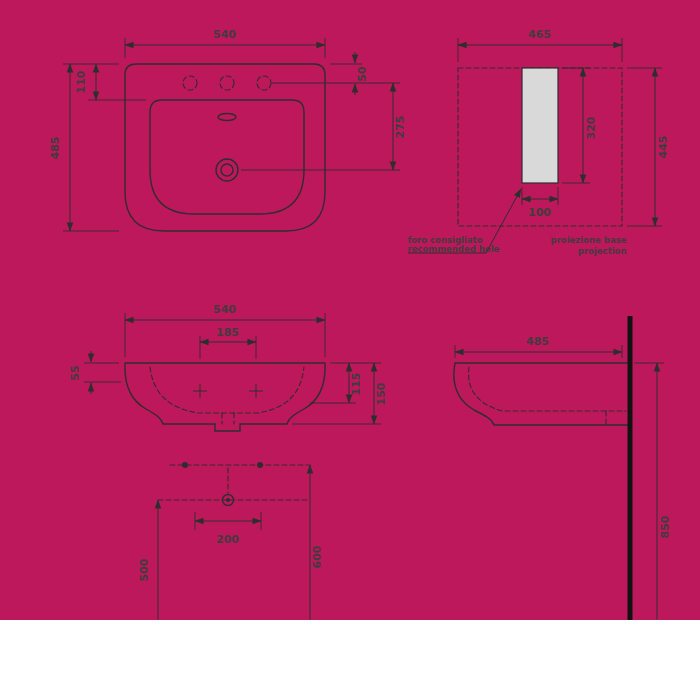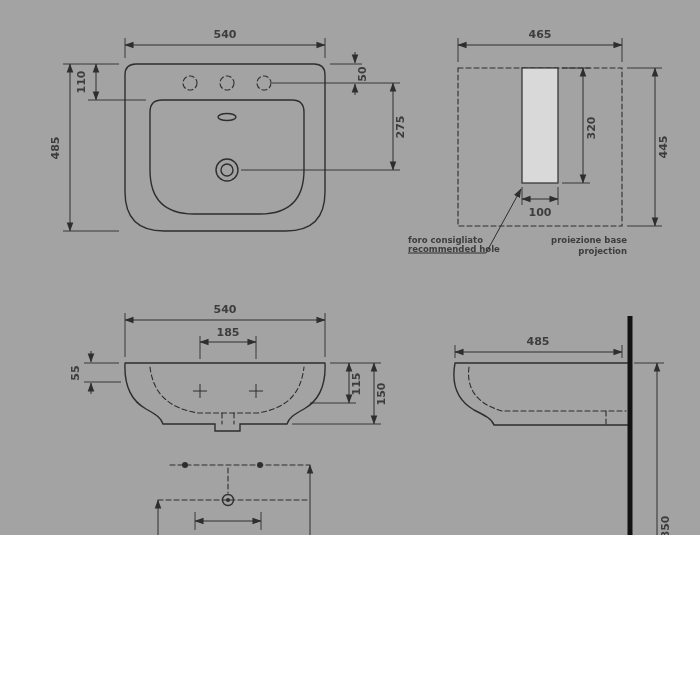--- a/index.html
+++ b/index.html
@@ -1,16 +1,16 @@
 <!DOCTYPE html>
 <html><head>
 <meta charset="utf-8">
 <style>
   html,body{margin:0;padding:0;background:#ffffff;}
-  .stage{width:700px;height:535px;position:relative;background:#a3a3a3;overflow:hidden;}
+  .stage{width:700px;height:620px;position:relative;background:#be185d;overflow:hidden;}
   svg{display:block;}
   svg text{font-family:"DejaVu Sans","Liberation Sans",sans-serif;font-size:11px;font-weight:600;fill:#3d3d3d;}
   svg text.note{font-size:8.5px;font-weight:600;}
   .obj{fill:none;stroke:#2e2e2e;stroke-width:1.4;stroke-linecap:round;}
   .objd{fill:none;stroke:#2e2e2e;stroke-width:1.1;stroke-dasharray:5 3;stroke-linecap:round;}
   .dim{fill:none;stroke:#2e2e2e;stroke-width:1;}
   .ext{fill:none;stroke:#2e2e2e;stroke-width:0.9;}
   .thick{stroke:#121212;stroke-width:5;}
   .dot{fill:#2e2e2e;stroke:none;}
 </style>

